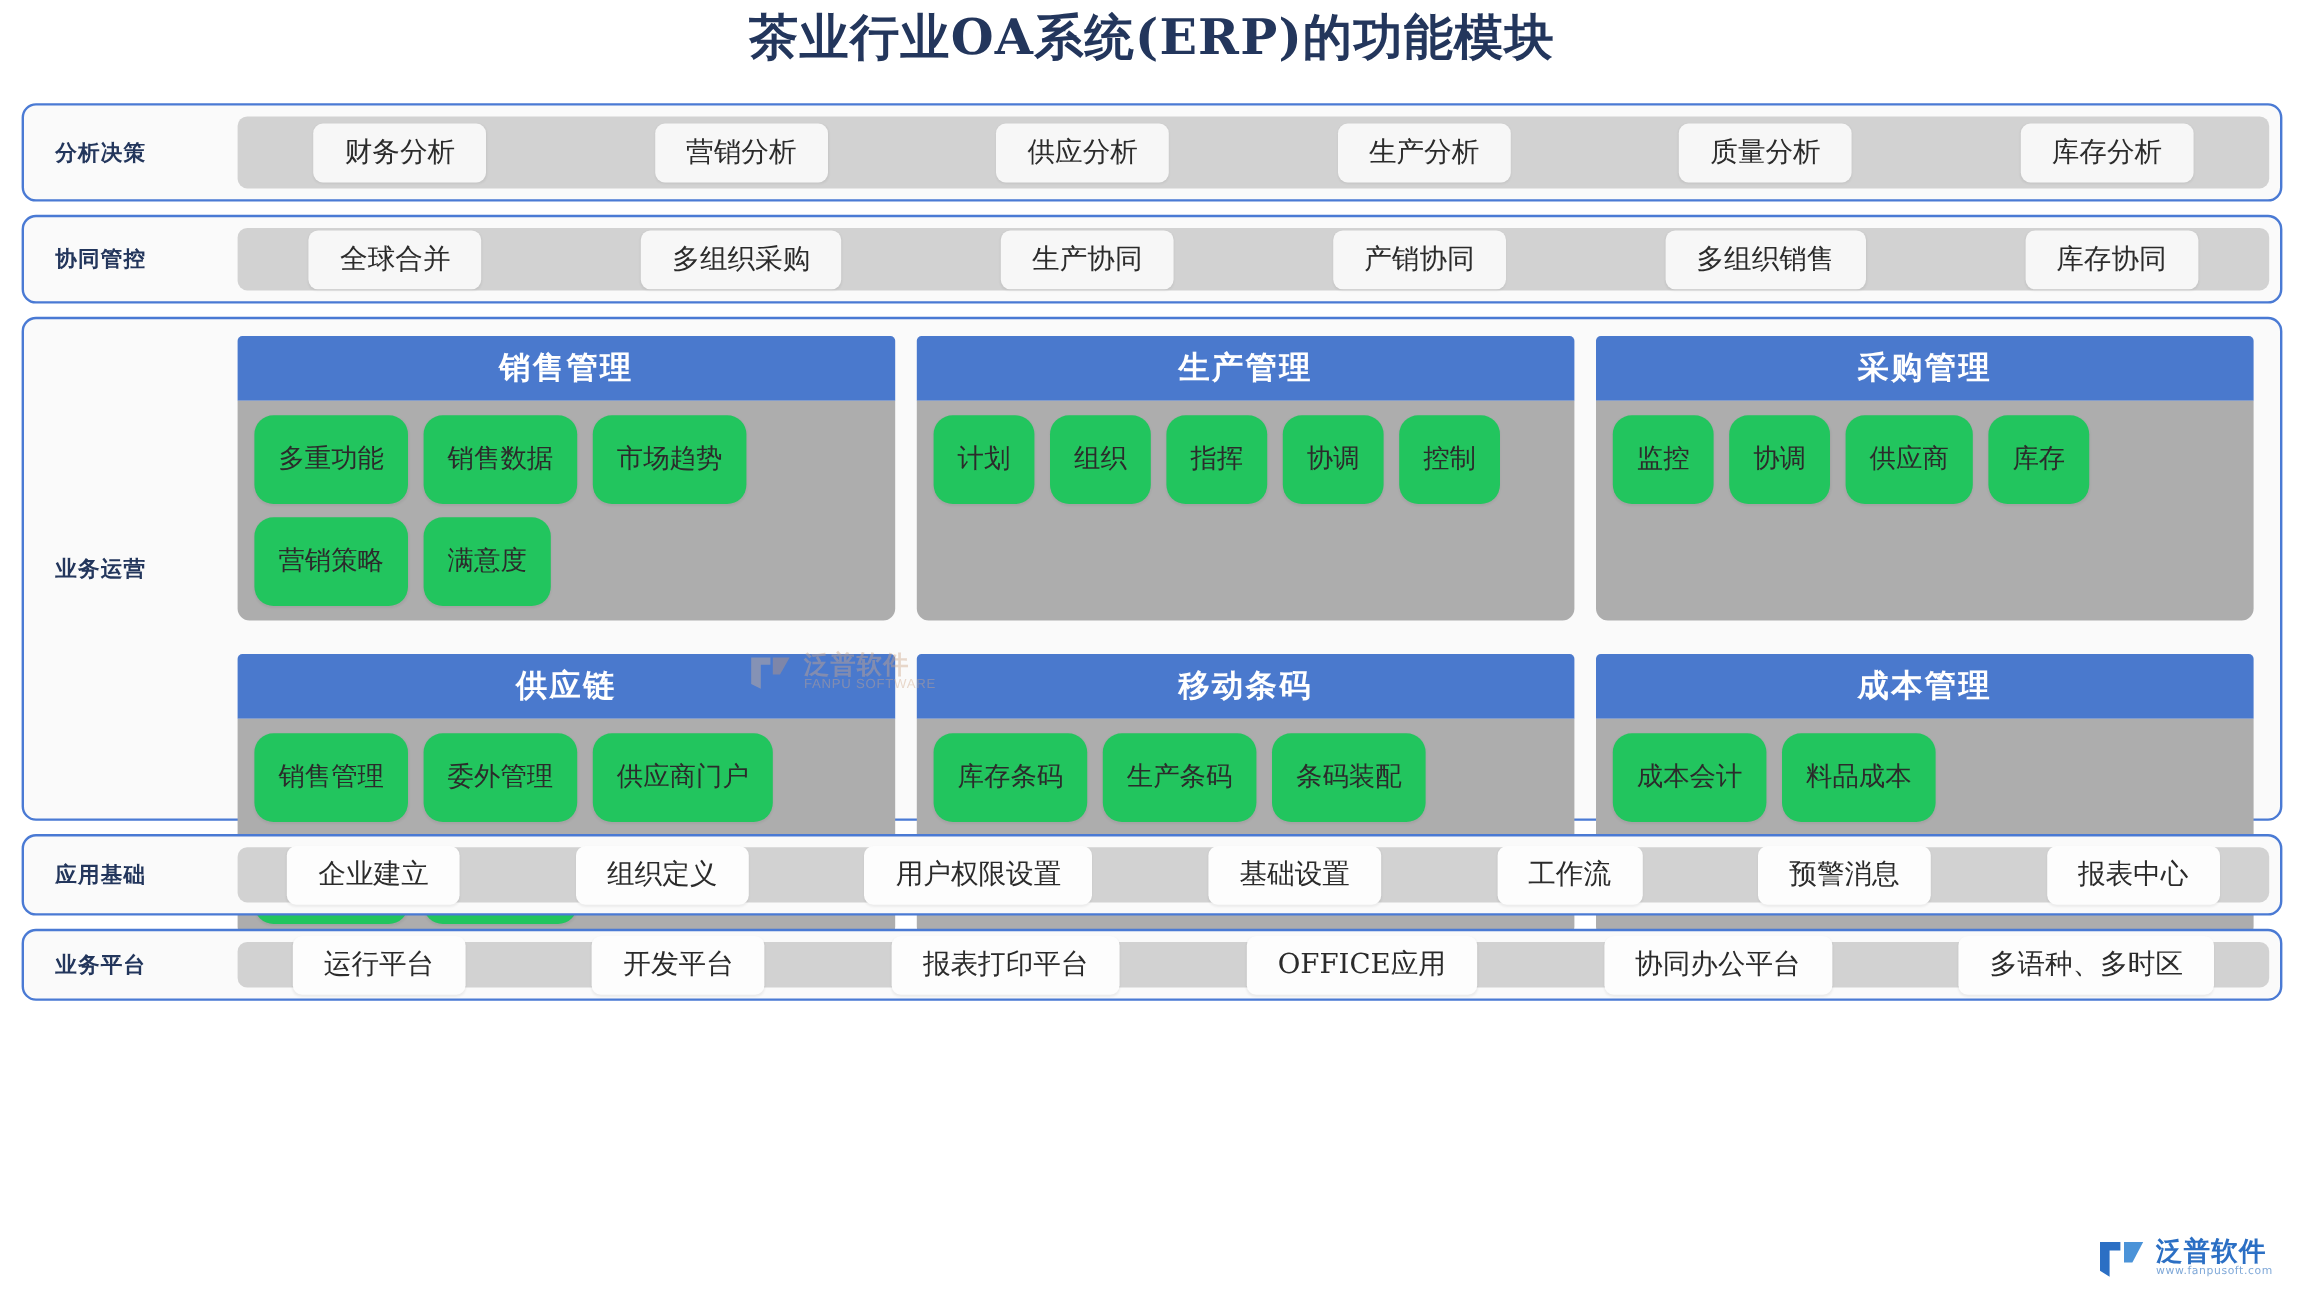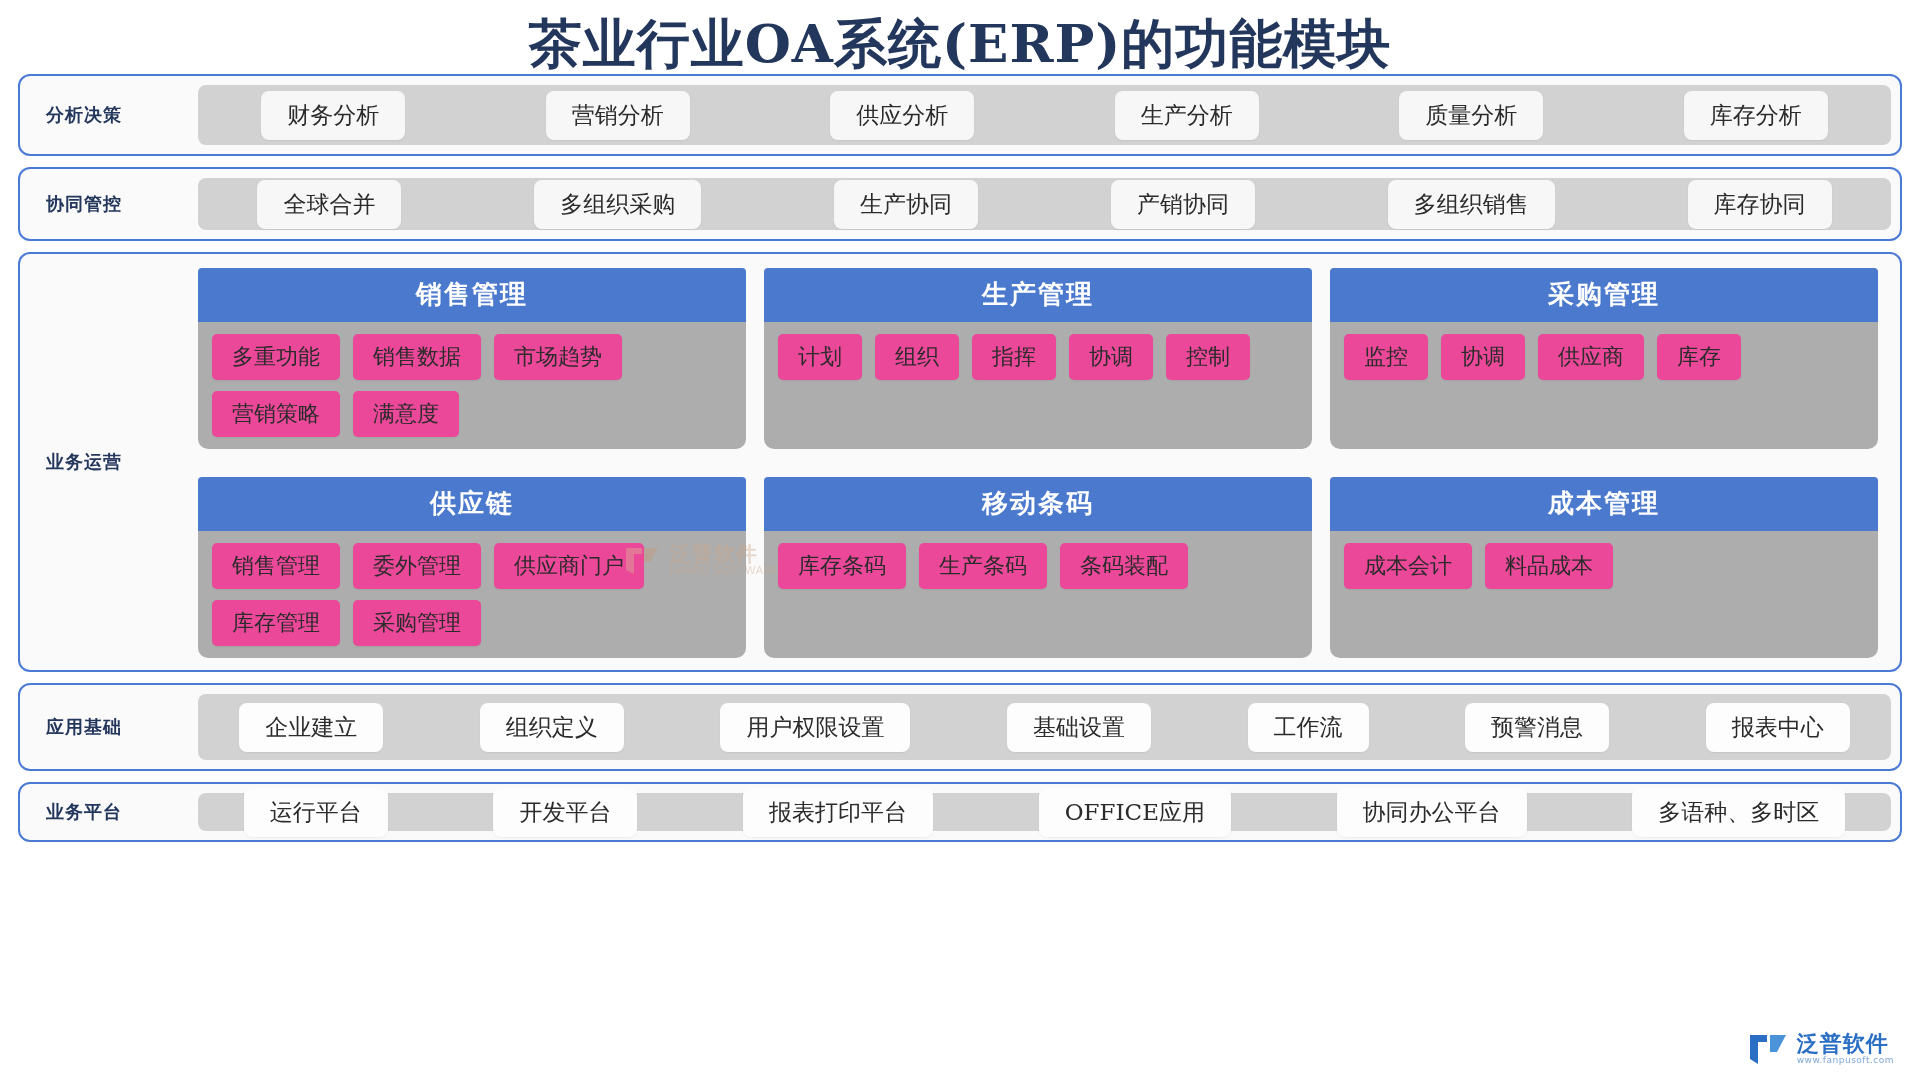--- a/index.html
+++ b/index.html
@@ -7,27 +7,27 @@
     width: 1920px; height: 1080px;
     background: #ffffff;
     font-family: "DejaVu Serif", "Liberation Serif", serif;
     overflow: hidden;
   }
   .page { position: relative; width: 1920px; height: 1080px; padding: 0 18px; }
 
   
   .title {
     text-align: center;
-    font-size: 53px;
+    font-size: 41px;
     font-weight: bold;
     color: #23365c;
     letter-spacing: 1px;
-    padding-top: 12px;
+    padding-top: 0;
     padding-bottom: 10px;
-    height: 74px;
+    height: 86px;
     line-height: 62px;
     user-select: none;
   }
 
   
   .band {
     position: relative;
     border: 2.5px solid #4a7ad4;
     border-radius: 12px;
     background: #fafafa;
@@ -66,21 +66,21 @@
     padding: 13px 26px;
     white-space: nowrap;
     text-align: center;
     box-shadow: 0 1px 2px rgba(0,0,0,.06);
   }
   .chip.bright { background: #fdfdfd; }
 
   
   .band-analysis { height: 82px; }
   .band-collab   { height: 74px; }
-  .band-foundation { height: 88px; }
+  .band-foundation { height: 68px; }
   .band-platform   { height: 60px; }
 
   
   .band-ops { height: 420px; align-items: stretch; }
   .band-ops .band-label { align-items: center; }
   .ops-grid {
     flex: 1 1 auto;
     display: grid;
     grid-template-columns: 1fr 1fr 1fr;
     grid-template-rows: 1fr 1fr;
@@ -103,24 +103,24 @@
     flex: 1 1 auto;
     background: #adadad;
     border-radius: 0 0 10px 10px;
     padding: 12px 14px;
     display: flex;
     flex-wrap: wrap;
     align-content: flex-start;
     gap: 11px 13px;
   }
   .card-body .chip {
-    background: #ec4899;
+    background: #22c55e;
     font-size: 22px;
-    padding: 12px 20px;
-    border-radius: 5px;
+    padding: 26px 20px;
+    border-radius: 16px;
   }
 
   
   .watermark {
     position: absolute;
     left: 622px; top: 540px;
     display: flex; align-items: center; gap: 8px;
     opacity: .42;
     pointer-events: none;
     user-select: none;

